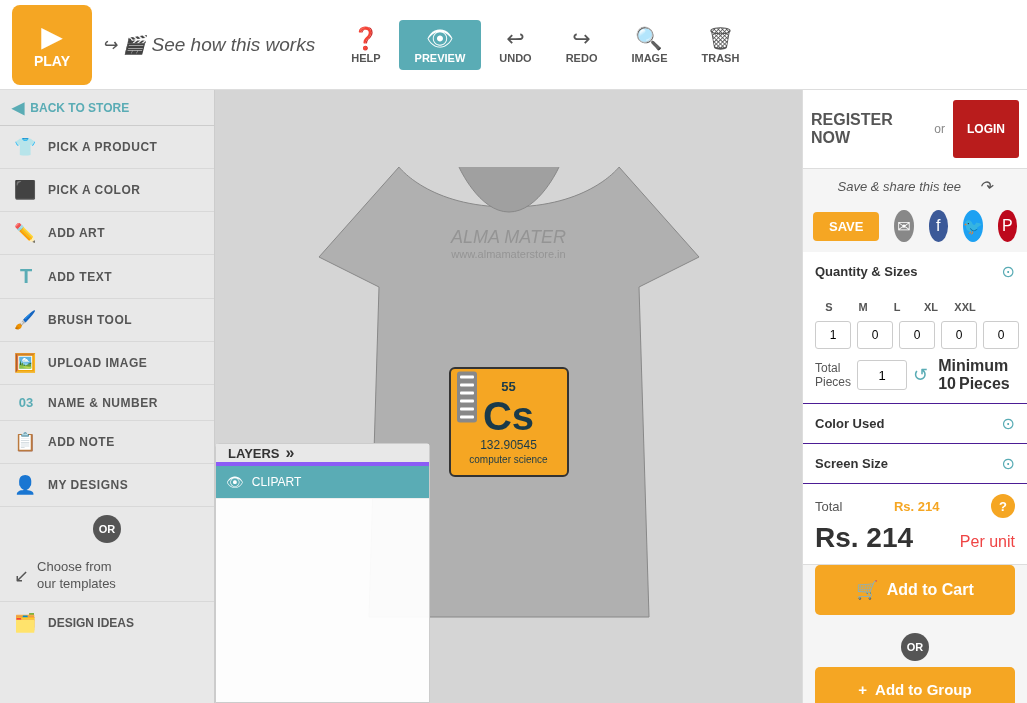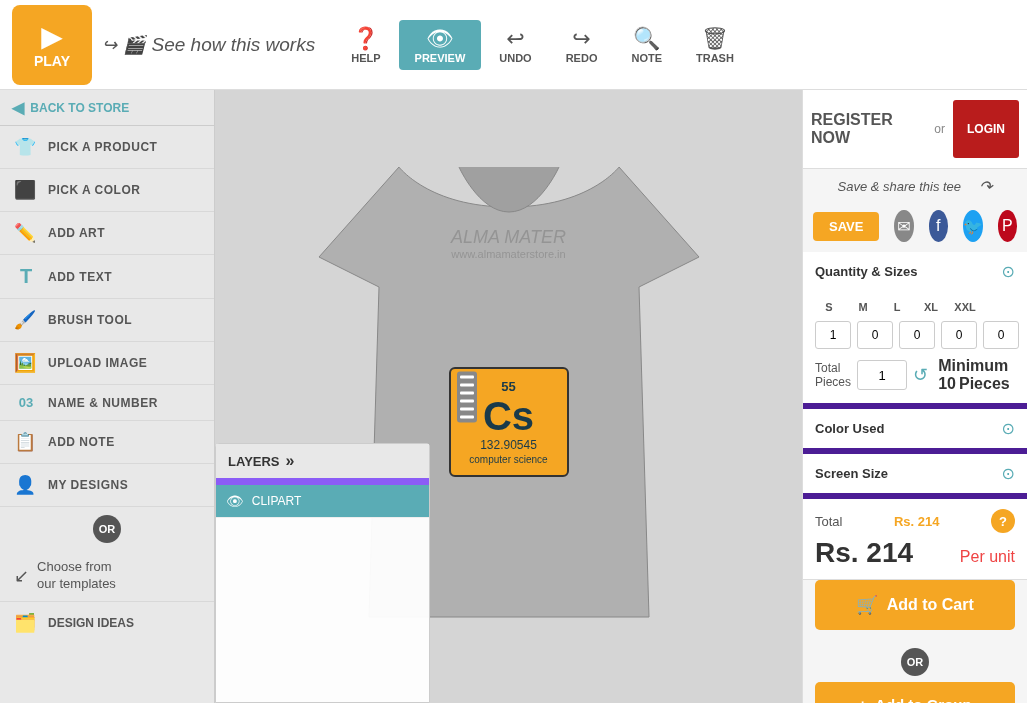--- a/index.html
+++ b/index.html
@@ -194,28 +194,28 @@
       bottom: 0;
       left: 0;
       width: 215px;
       height: 260px;
       background: rgba(255,255,255,0.95);
       border: 1px solid #ccc;
       border-radius: 4px 4px 0 0;
     }
     .layers-header {
       background: #e8e8e8;
-      padding: 8px 12px;
+      padding: 0 12px;
       font-size: 13px;
       font-weight: bold;
       color: #333;
       display: flex;
       align-items: center;
       gap: 6px;
-      border-bottom: 7px solid #8b5cf6;
+      border-bottom: 4px solid #8b5cf6;
     }
     .layers-header .chevron { font-size: 16px; color: #333; }
     .layer-row {
       display: flex;
       align-items: center;
       gap: 8px;
       padding: 8px 10px;
       border-bottom: 1px solid #eee;
       cursor: pointer;
     }
@@ -294,21 +294,21 @@
       font-size: 16px;
       color: #fff;
     }
     .social-email { background: #888; }
     .social-fb { background: #3b5998; }
     .social-tw { background: #1da1f2; }
     .social-pin { background: #bd081c; }
 
     
     .accordion-section {
-      border-bottom: 6px solid #4c1d95;
+      border-bottom: 1px solid #4c1d95;
       background: #fff;
     }
     .accordion-header {
       display: flex;
       align-items: center;
       justify-content: space-between;
       padding: 10px 12px;
       cursor: pointer;
       background: #fff;
     }
@@ -483,21 +483,21 @@
     <div class="toolbar-item">
       <span class="t-icon">↩</span>
       <span class="t-label">UNDO</span>
     </div>
     <div class="toolbar-item">
       <span class="t-icon">↪</span>
       <span class="t-label">REDO</span>
     </div>
     <div class="toolbar-item">
       <span class="t-icon">🔍</span>
-      <span class="t-label">NOTE</span>
+      <span class="t-label">IMAGE</span>
     </div>
     <div class="toolbar-item">
       <span class="t-icon">🗑</span>
       <span class="t-label">TRASH</span>
     </div>
   </div>
 </div>
 
 <div class="main-layout">
 

